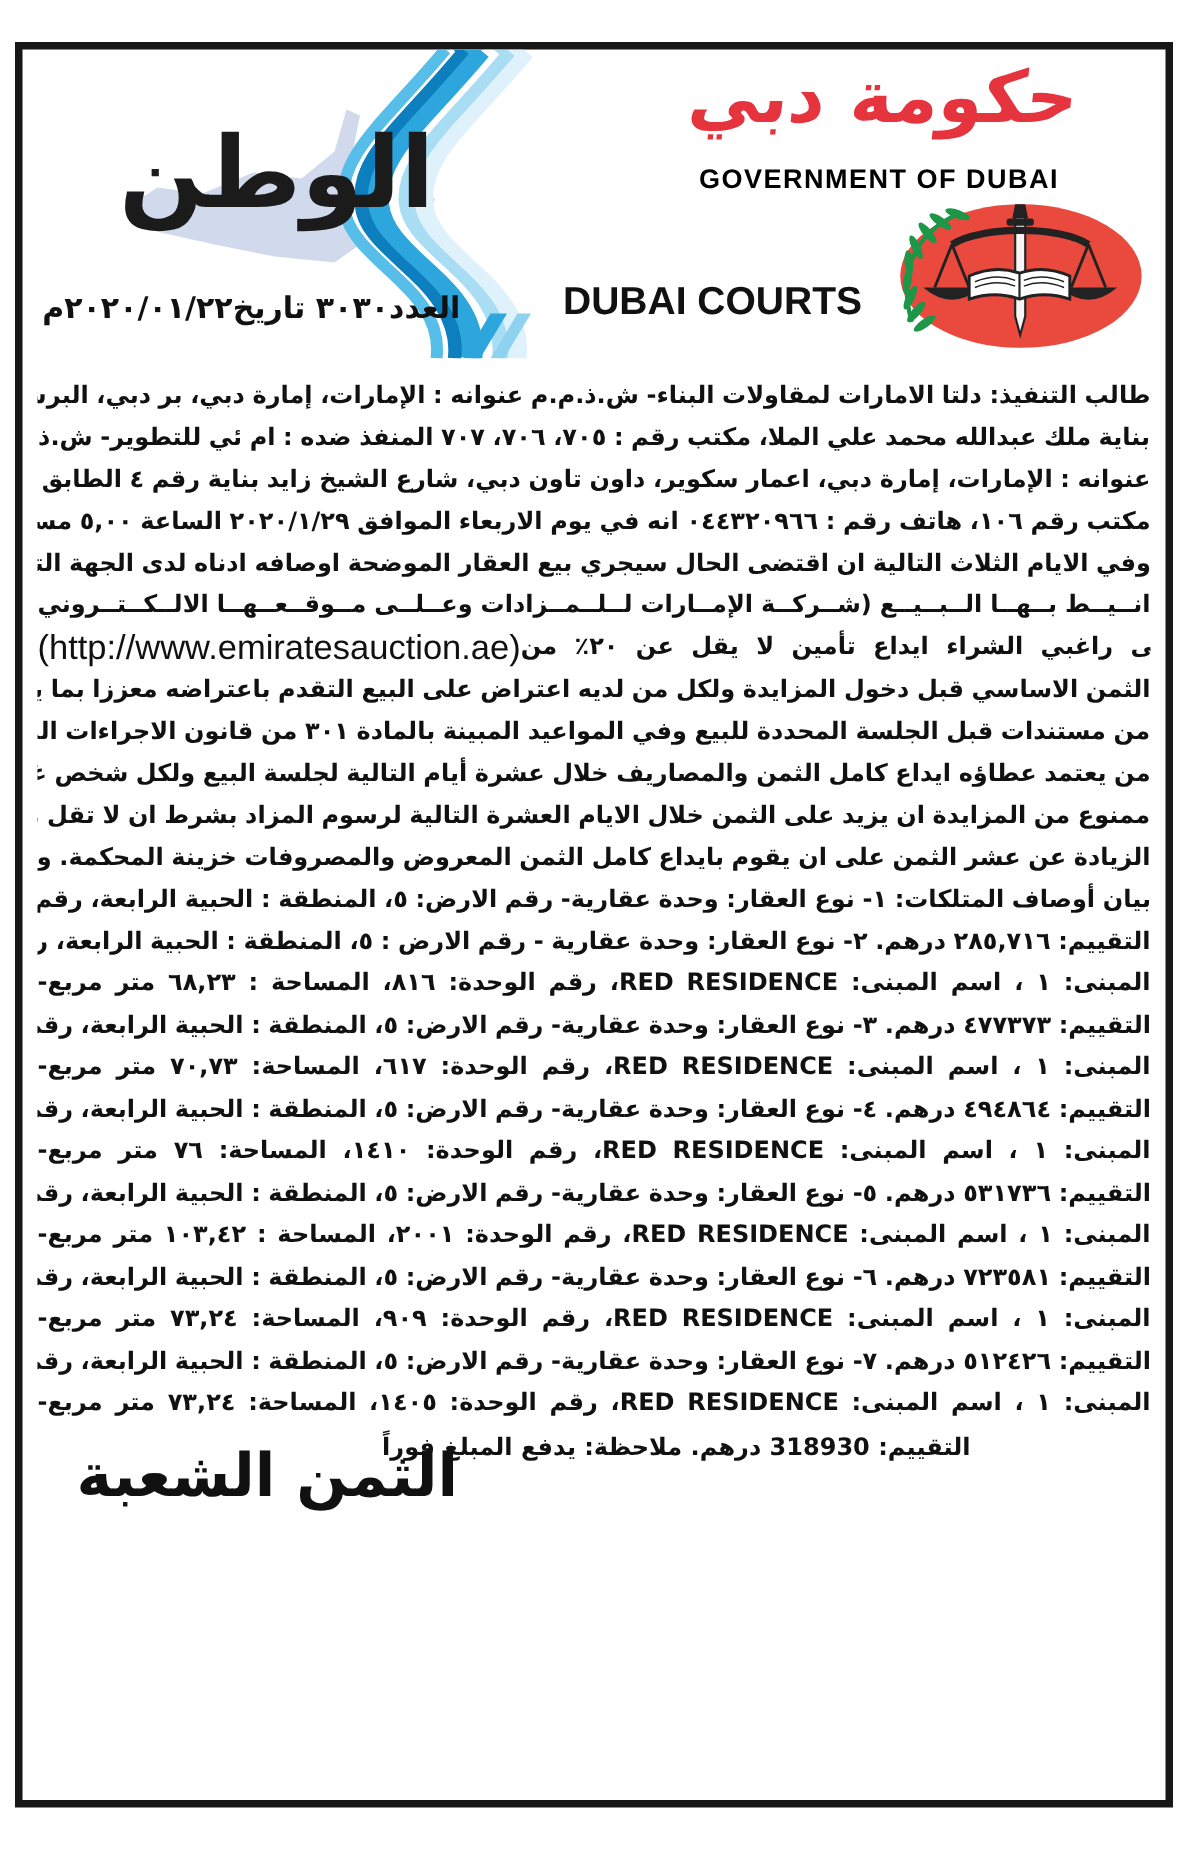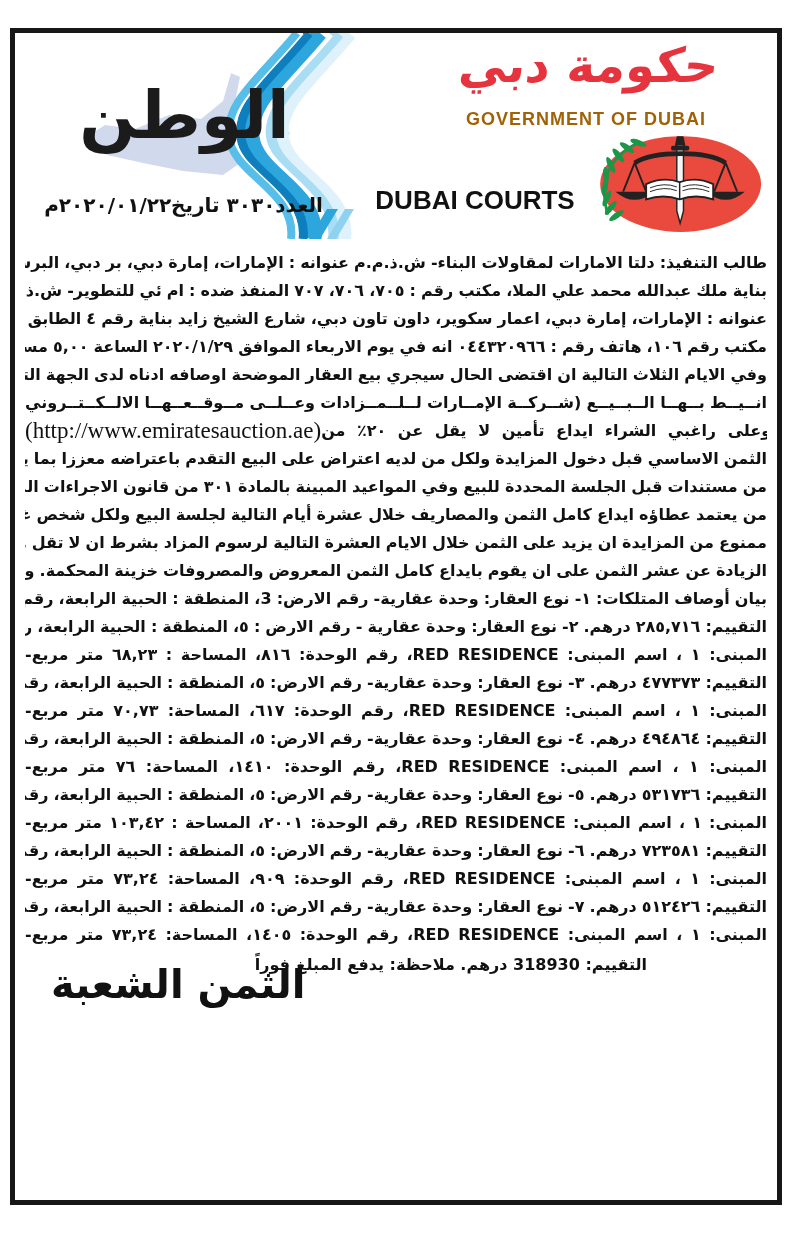--- a/index.html
+++ b/index.html
@@ -5,44 +5,44 @@
   html,body{margin:0;padding:0;background:#fff;}
   .page{position:relative;width:802px;height:1237px;background:#fff;overflow:hidden;
         font-family:"DejaVu Sans",sans-serif;color:#111;padding-left:20px;}
   .frame{position:absolute;left:10px;top:28px;width:772px;height:1177px;
          border:5px solid #171717;background:#fff;box-sizing:border-box;}
   
   .header{position:relative;height:206px;overflow:hidden;}
   .uae-map{position:absolute;left:58px;top:28px;width:235px;height:132px;z-index:0;}
   .watan{position:absolute;left:62px;top:44px;width:215px;text-align:center;z-index:2;
          font-size:66px;font-weight:bold;color:#1b1b1b;letter-spacing:-1px;direction:rtl;}
-  .issue{position:absolute;left:16px;top:160px;width:305px;text-align:center;z-index:2;
+  .issue{position:absolute;left:0;top:160px;width:305px;text-align:center;z-index:2;
          font-size:20px;font-weight:bold;direction:rtl;white-space:nowrap;}
   .wave{position:absolute;left:212px;top:0;width:135px;height:206px;z-index:1;}
   .gov-callig{position:absolute;left:438px;top:4px;width:272px;text-align:center;
          font-size:48px;font-weight:bold;color:#e6343f;direction:rtl;transform:skewX(-6deg);}
   .gov-en{position:absolute;left:426px;top:76px;width:290px;text-align:center;
-         font-size:18px;font-weight:bold;color:#a16207;letter-spacing:1px;
+         font-size:18px;font-weight:bold;color:#000000;letter-spacing:1px;
          font-family:"Liberation Sans",sans-serif;white-space:nowrap;}
   .courts-ar{position:absolute;left:362px;top:112px;width:196px;text-align:center;
          font-size:28px;font-weight:bold;direction:rtl;white-space:nowrap;}
   .courts-en{position:absolute;left:356px;top:152px;width:208px;text-align:center;
          font-size:26px;font-weight:bold;font-family:"Liberation Sans",sans-serif;white-space:nowrap;}
   .emblem{position:absolute;left:566px;top:101px;width:182px;height:101px;}
   
   .title-box{margin:0 5px;height:132px;background:#cbcbcb;text-align:center;direction:rtl;}
   .t1{padding-top:7px;font-size:45px;font-weight:bold;line-height:1.15;}
   .t2{font-size:39px;font-weight:bold;line-height:1.2;}
   
   .body{direction:rtl;padding:10px 10px 0 10px;}
   .bline{height:28px;line-height:28px;font-size:16px;font-weight:bold;
          white-space:nowrap;overflow:hidden;direction:rtl;
          text-align:justify;text-align-last:justify;word-spacing:-0.5px;}
   .url-line{display:flex;justify-content:space-between;direction:ltr;text-align:left;text-align-last:auto;}
-  .url-line .url{font-size:23px;font-weight:normal;font-family:Liberation Serif, serif;
+  .url-line .url{font-size:23px;font-weight:normal;font-family:Liberation Sans, sans-serif;
          direction:ltr;line-height:28px;}
   .url-line .ar{direction:rtl;word-spacing:6px;}
   .last-row{position:relative;height:62px;margin-top:2px;}
   .lastline{position:absolute;right:120px;top:4px;font-size:16px;font-weight:bold;
             direction:rtl;white-space:nowrap;}
   .sig{position:absolute;left:26px;top:10px;font-size:40px;font-weight:bold;direction:rtl;}
 </style>
 </head>
 <body>
 
@@ -110,21 +110,21 @@
       <div class="bline">انــيــط بــهــا الــبــيــع (شــركــة الإمــارات لــلــمــزادات وعــلــى مــوقــعــهــا الالــكــتــروني</div>
       <div class="bline url-line">
         <span class="url" dir="ltr">(http://www.emiratesauction.ae)</span>
         <span class="ar">وعلى راغبي الشراء ايداع تأمين لا يقل عن ٢٠٪ من</span>
       </div>
       <div class="bline">الثمن الاساسي قبل دخول المزايدة ولكل من لديه اعتراض على البيع التقدم باعتراضه معززا بما يبرره</div>
       <div class="bline">من مستندات قبل الجلسة المحددة للبيع وفي المواعيد المبينة بالمادة ٣٠١ من قانون الاجراءات المدنية وعلى</div>
       <div class="bline">من يعتمد عطاؤه ايداع كامل الثمن والمصاريف خلال عشرة أيام التالية لجلسة البيع ولكل شخص غير</div>
       <div class="bline">ممنوع من المزايدة ان يزيد على الثمن خلال الايام العشرة التالية لرسوم المزاد بشرط ان لا تقل هذه</div>
       <div class="bline">الزيادة عن عشر الثمن على ان يقوم بايداع كامل الثمن المعروض والمصروفات خزينة المحكمة. وفيما يلي</div>
-      <div class="bline">بيان أوصاف المتلكات: ١- نوع العقار: وحدة عقارية- رقم الارض: 3، المنطقة : الحبية الرابعة، رقم</div>
+      <div class="bline">بيان أوصاف المتلكات: ١- نوع العقار: وحدة عقارية- رقم الارض: ٥، المنطقة : الحبية الرابعة، رقم</div>
       <div class="bline">التقييم: ٢٨٥,٧١٦ درهم. ٢- نوع العقار: وحدة عقارية - رقم الارض : ٥، المنطقة : الحبية الرابعة، رقم</div>
       <div class="bline">المبنى: ١ ، اسم المبنى: RED RESIDENCE، رقم الوحدة: ٨١٦، المساحة : ٦٨,٢٣ متر مربع-</div>
       <div class="bline">التقييم: ٤٧٧٣٧٣ درهم. ٣- نوع العقار: وحدة عقارية- رقم الارض: ٥، المنطقة : الحبية الرابعة، رقم</div>
       <div class="bline">المبنى: ١ ، اسم المبنى: RED RESIDENCE، رقم الوحدة: ٦١٧، المساحة: ٧٠,٧٣ متر مربع-</div>
       <div class="bline">التقييم: ٤٩٤٨٦٤ درهم. ٤- نوع العقار: وحدة عقارية- رقم الارض: ٥، المنطقة : الحبية الرابعة، رقم</div>
       <div class="bline">المبنى: ١ ، اسم المبنى: RED RESIDENCE، رقم الوحدة: ١٤١٠، المساحة: ٧٦ متر مربع-</div>
       <div class="bline">التقييم: ٥٣١٧٣٦ درهم. ٥- نوع العقار: وحدة عقارية- رقم الارض: ٥، المنطقة : الحبية الرابعة، رقم</div>
       <div class="bline">المبنى: ١ ، اسم المبنى: RED RESIDENCE، رقم الوحدة: ٢٠٠١، المساحة : ١٠٣,٤٢ متر مربع-</div>
       <div class="bline">التقييم: ٧٢٣٥٨١ درهم. ٦- نوع العقار: وحدة عقارية- رقم الارض: ٥، المنطقة : الحبية الرابعة، رقم</div>
       <div class="bline">المبنى: ١ ، اسم المبنى: RED RESIDENCE، رقم الوحدة: ٩٠٩، المساحة: ٧٣,٢٤ متر مربع-</div>

